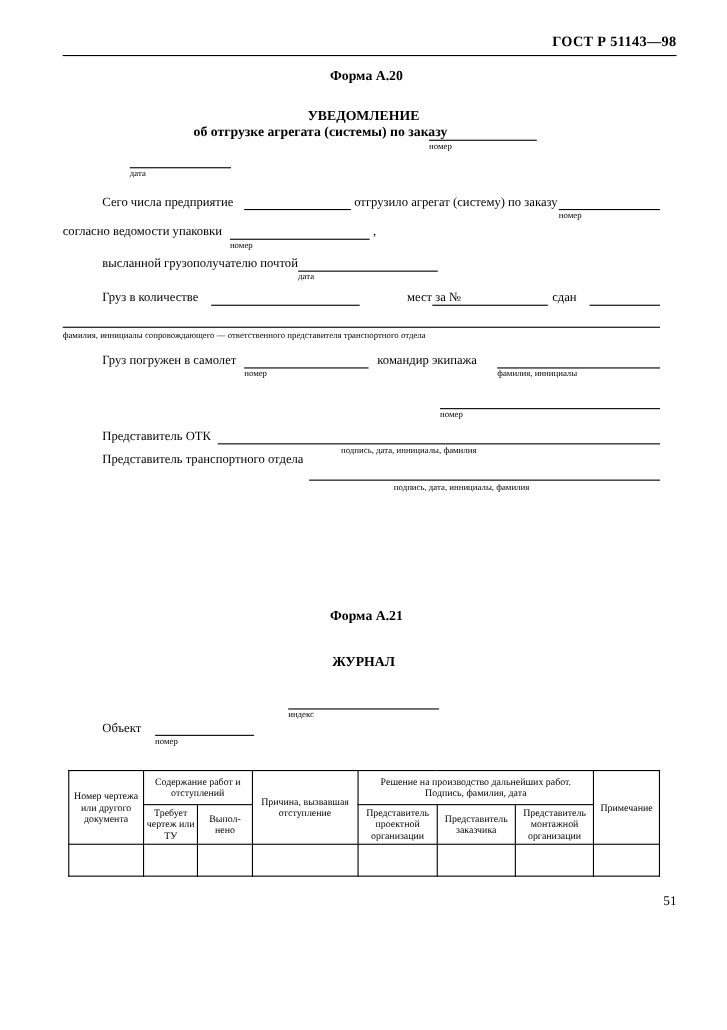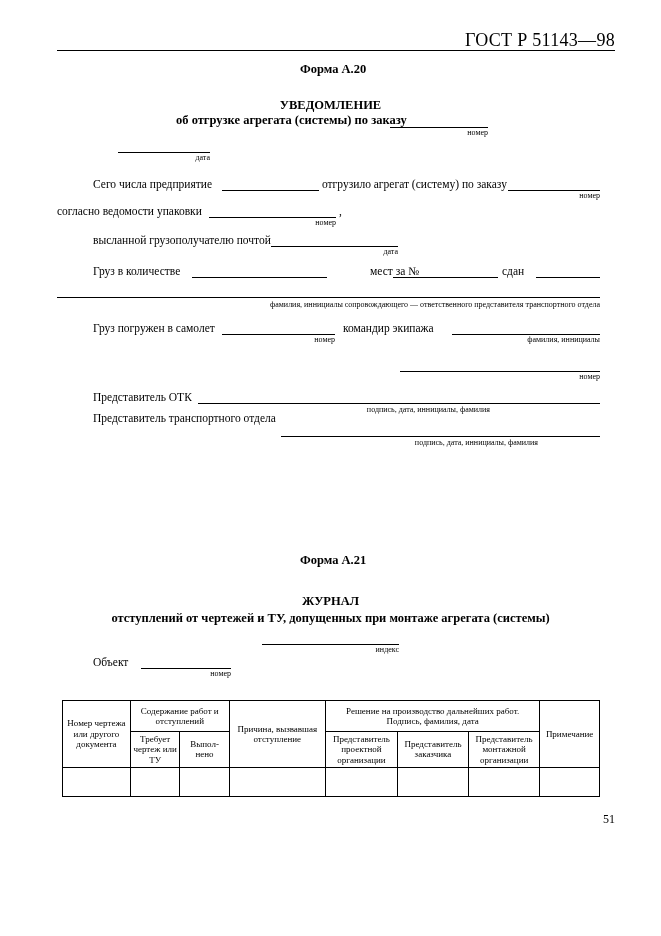--- a/index.html
+++ b/index.html
@@ -21,22 +21,22 @@
     width: 661px;
     height: 936px;
   }
 
   
   .gost-header {
     position: absolute;
     right: 46px;
     top: 30px;
     font-family: "Liberation Serif", serif;
-    font-size: 18px;
-    font-weight: normal;
+    font-size: 13px;
+    font-weight: bold;
     letter-spacing: 0.3px;
   }
   .header-rule {
     position: absolute;
     left: 57px;
     right: 46px;
     top: 50px;
     border-bottom: 1.4px solid #000;
   }
 
@@ -58,21 +58,21 @@
   }
   #a20-title { top: 98px; }
   .abs {
     position: absolute;
     font-size: 11.5px;
   }
 
   .cap-abs {
     position: absolute;
     font-size: 8px;
-    text-align: right;
+    text-align: left;
   }
 
   .hline {
     position: absolute;
     border-bottom: 1px solid #000;
   }
 
   
   .tbl {
     position: absolute;
@@ -159,21 +159,20 @@
   <div class="hline" style="left:198px; top:403px; width:402px;"></div>
   <div class="cap-abs" style="left:310px; top:405px; width:180px;">подпись, дата, иннициалы, фамилия</div>
 
   <div class="abs" style="left:93px; top:412px;">Представитель транспортного отдела</div>
   <div class="hline" style="left:281px; top:436px; width:319px;"></div>
   <div class="cap-abs" style="left:358px; top:438px; width:180px;">подпись, дата, иннициалы, фамилия</div>
 
   <div class="form-label" style="left:300px; top:553px;">Форма А.21</div>
 
   <div class="doc-title" style="top:594px;">ЖУРНАЛ</div>
-  <div class="doc-title" style="top:611px;">отступлений от чертежей и ТУ, допущенных при монтаже агрегата (системы)</div>
 
   <div class="hline" style="left:262px; top:644px; width:137px;"></div>
   <div class="cap-abs" style="left:262px; top:645px; width:137px;">индекс</div>
 
   <div class="abs" style="left:93px; top:656px;">Объект</div>
   <div class="hline" style="left:141px; top:668px; width:90px;"></div>
   <div class="cap-abs" style="left:141px; top:669px; width:90px;">номер</div>
 
   <table class="tbl">
     <tbody>

